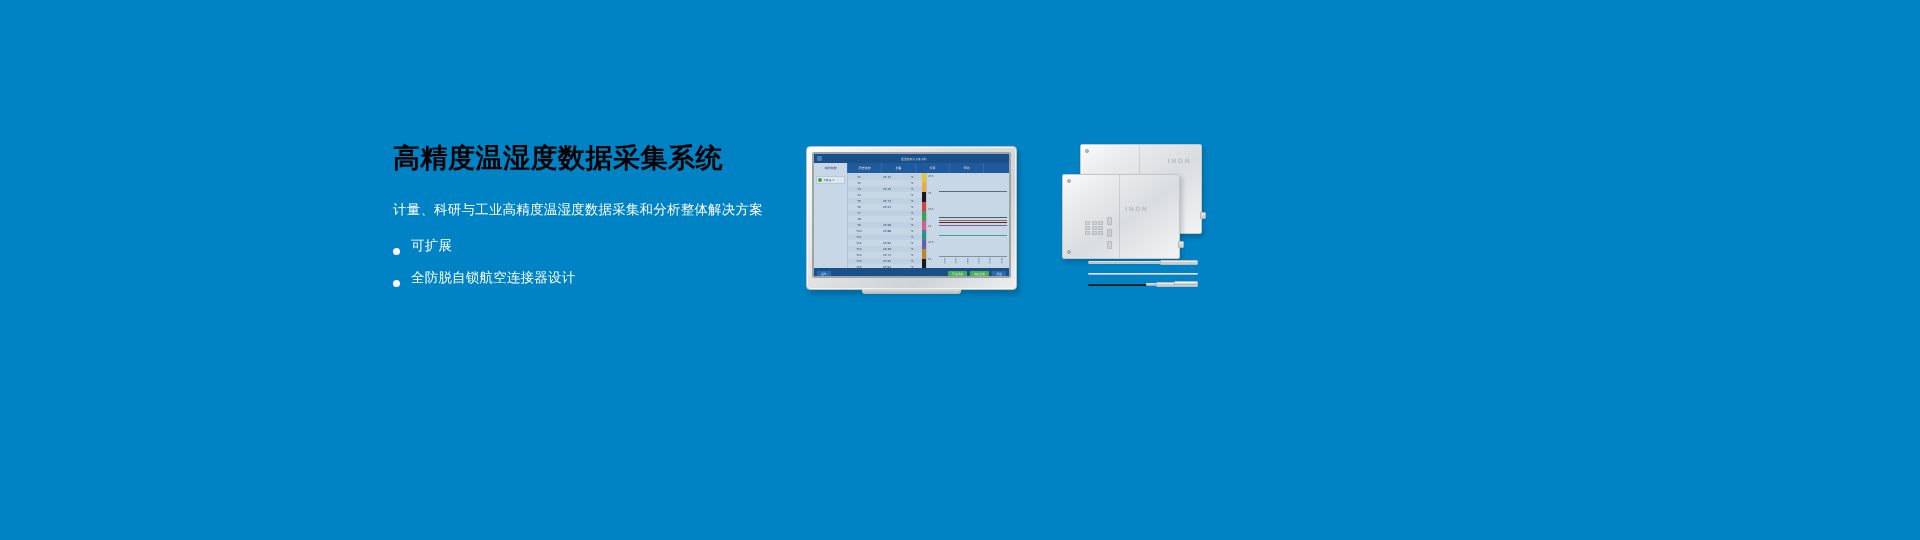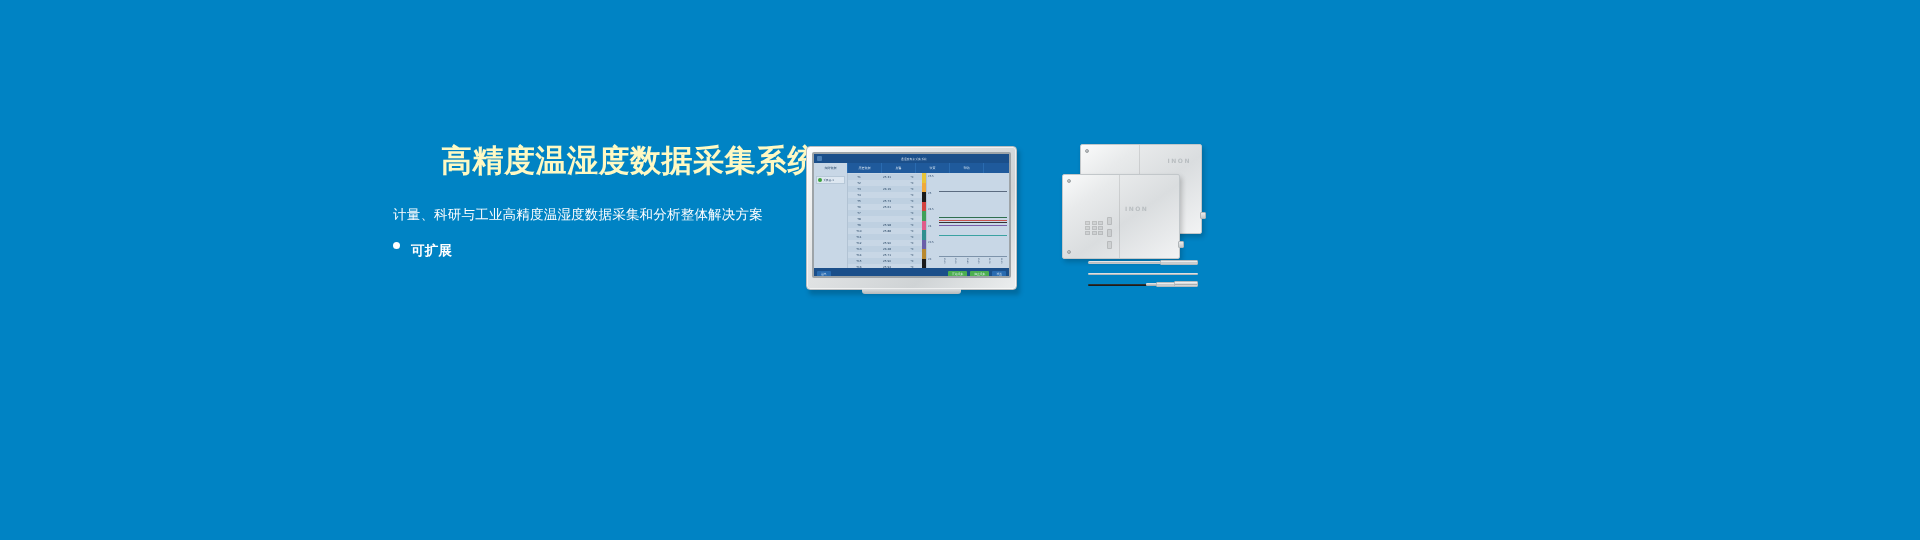--- a/index.html
+++ b/index.html
@@ -23,50 +23,48 @@
   }
 
   
   .copy {
     position: absolute;
     left: 393px;
     top: 142px;
     width: 420px;
   }
   .headline {
-    font-size: 31px;
+    font-size: 27px;
     font-weight: bold;
-    color: #fef9c3;
+    color: #000000;
     letter-spacing: 0.5px;
     line-height: 1.2;
     white-space: nowrap;
-    margin-left: 48px;
   }
   .subhead {
     margin-top: 26px;
     font-size: 13.5px;
     font-weight: normal;
     color: #ffffff;
     letter-spacing: 0.2px;
     line-height: 1.4;
     white-space: nowrap;
   }
   .bullets {
     margin-top: 18px;
     list-style: none;
   }
   .bullet {
     display: flex;
-    align-items: flex-start;
+    align-items: flex-end;
     margin-bottom: 14px;
     color: #ffffff;
     font-size: 13.5px;
     letter-spacing: 0.2px;
     white-space: nowrap;
-    font-weight: bold;
   }
   .bullet-dot {
     width: 7px;
     height: 7px;
     border-radius: 50%;
     background: #ffffff;
     margin-right: 11px;
     flex: 0 0 auto;
   }
 
@@ -377,20 +375,24 @@
 
   <div class="copy">
     <div class="headline">高精度温湿度数据采集系统</div>
 
     <div class="subhead">计量、科研与工业高精度温湿度数据采集和分析整体解决方案</div>
 
     <ul class="bullets">
       <li class="bullet">
         <span class="bullet-dot"></span>
         <span>可扩展</span>
+      </li>
+      <li class="bullet">
+        <span class="bullet-dot"></span>
+        <span>全防脱自锁航空连接器设计</span>
       </li>
     </ul>
   </div>
 
   <div class="monitor">
     <div class="monitor-shadow"></div>
     <div class="monitor-bezel"></div>
     <div class="monitor-foot"></div>
 
     <div class="monitor-inner">

